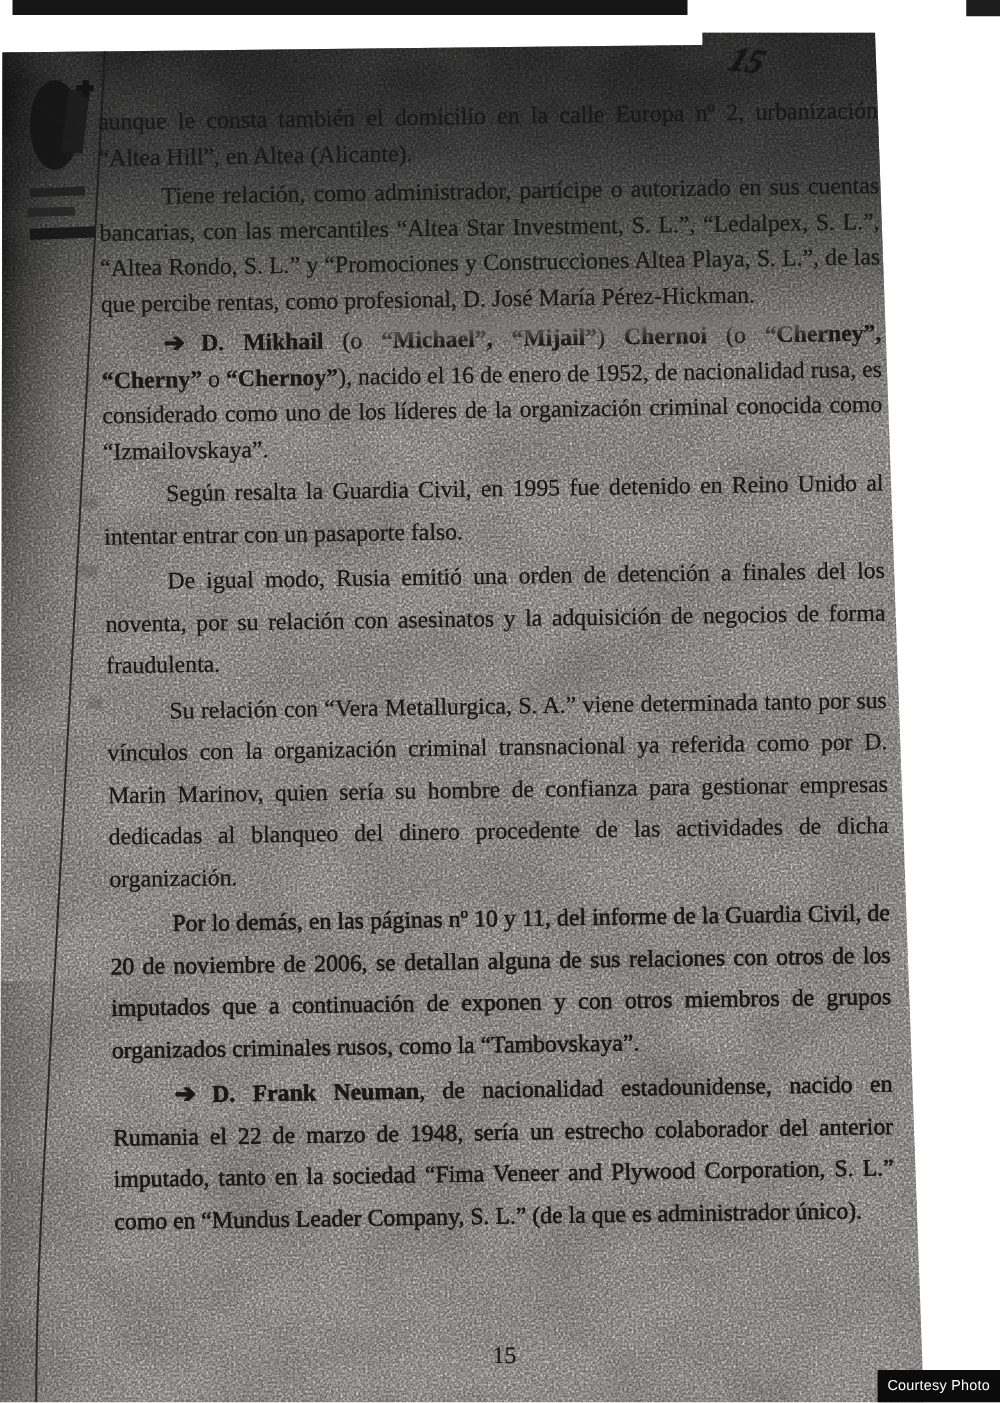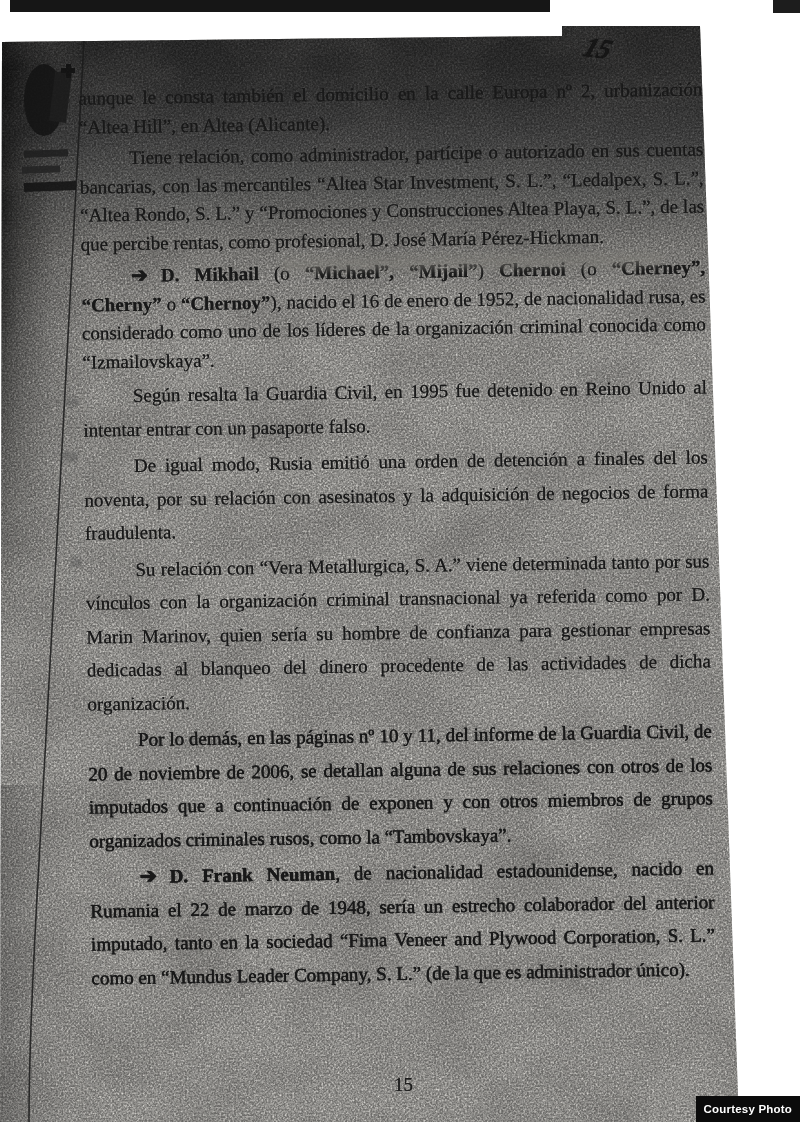--- a/index.html
+++ b/index.html
@@ -66,21 +66,21 @@
   .mm2{left:62px;top:452px;width:16px;height:10px;}
   .mm3{left:70px;top:558px;width:12px;height:9px;}
   .page-number{
     position:absolute;left:394px;top:1074px;
     font-size:19px;color:#1c1c1c;text-shadow:0 0 .6px rgba(25,25,25,.8);
   }
   .courtesy{
     position:absolute;right:0;bottom:0;height:26px;
     background:#0b0b0b;color:#ffffff;
     font-family:"Liberation Sans","DejaVu Sans",sans-serif;
-    font-weight:bold;font-size:11.5px;line-height:26px;
+    font-weight:normal;font-size:11.5px;line-height:26px;
     padding:0 8px;letter-spacing:.2px;
   }
 </style>
 </head>
 <body>
 
 <div class="scan">
 
   <div class="band-top"></div>
   <div class="band-left"></div>

